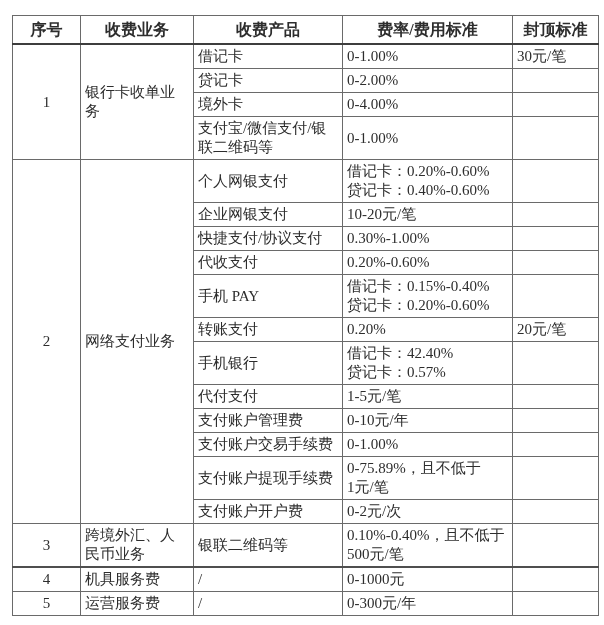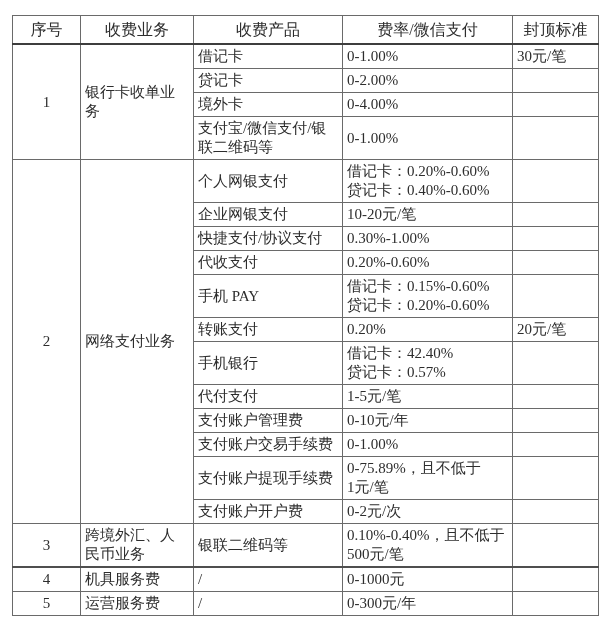--- a/index.html
+++ b/index.html
@@ -27,21 +27,21 @@
     color: #2d2d2d;
     font-size: 15px;
     line-height: 19px;
     padding: 2px 4px;
     vertical-align: middle;
     overflow: hidden;
     word-break: break-all;
   }
   .fee-table th {
     font-size: 16px;
-    font-weight: normal;
+    font-weight: bold;
     text-align: center;
     line-height: 21px;
     padding: 3px 2px;
     border-bottom: 2px solid #3d3d3d;
   }
   .fee-table td.center { text-align: center; }
   .fee-table td.pre { white-space: pre-line; }
   .fee-table tr.thick-top td { border-top: 2px solid #4f4f4f; }
 </style>
 </head>
@@ -54,21 +54,21 @@
         <col style="width:113px">
         <col style="width:149px">
         <col style="width:170px">
         <col style="width:86px">
     </colgroup>
     <thead>
       <tr>
         <th>序号</th>
         <th>收费业务</th>
         <th>收费产品</th>
-        <th>费率/微信支付</th>
+        <th>费率/费用标准</th>
         <th>封顶标准</th>
       </tr>
     </thead>
     <tbody>
 
       <tr>
         <td class="center" rowspan="4">1</td>
         <td rowspan="4">银行卡收单业务</td>
         <td>借记卡</td>
         <td class="pre">0-1.00%</td>
@@ -108,21 +108,21 @@
         <td class="pre">0.30%-1.00%</td>
         <td></td>
       </tr>
       <tr>
         <td>代收支付</td>
         <td class="pre">0.20%-0.60%</td>
         <td></td>
       </tr>
       <tr>
         <td>手机 PAY</td>
-        <td class="pre">借记卡：0.15%-0.60%
+        <td class="pre">借记卡：0.15%-0.40%
 贷记卡：0.20%-0.60%</td>
         <td></td>
       </tr>
       <tr>
         <td>转账支付</td>
         <td class="pre">0.20%</td>
         <td>20元/笔</td>
       </tr>
       <tr>
         <td>手机银行</td>

